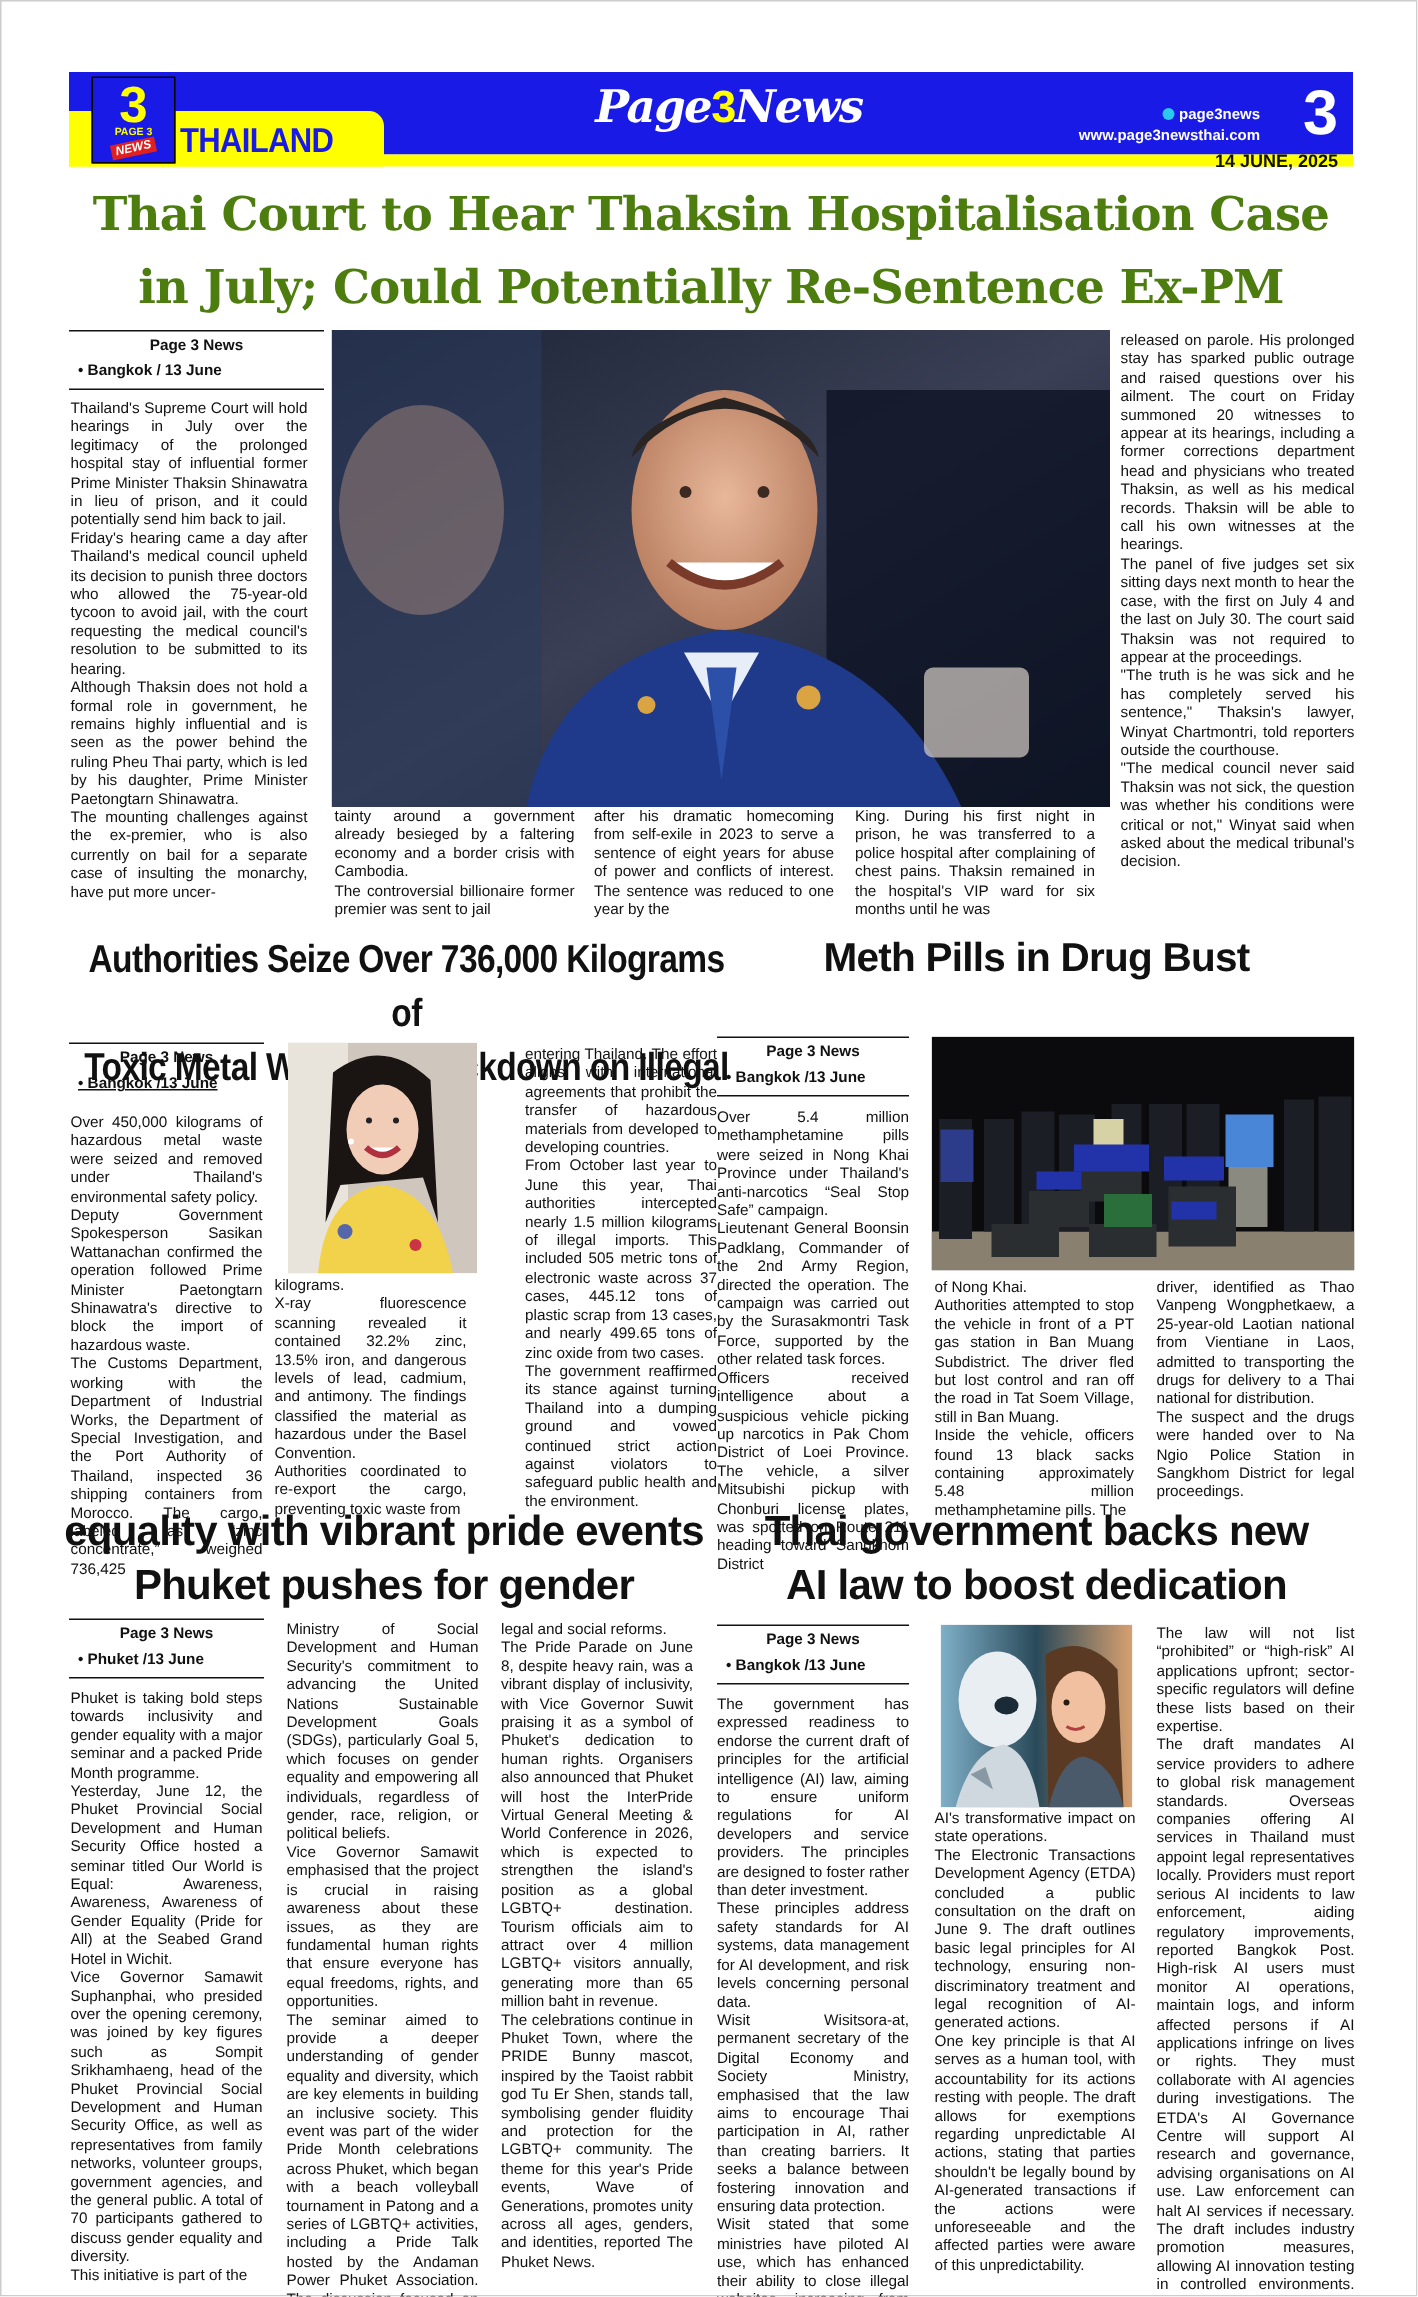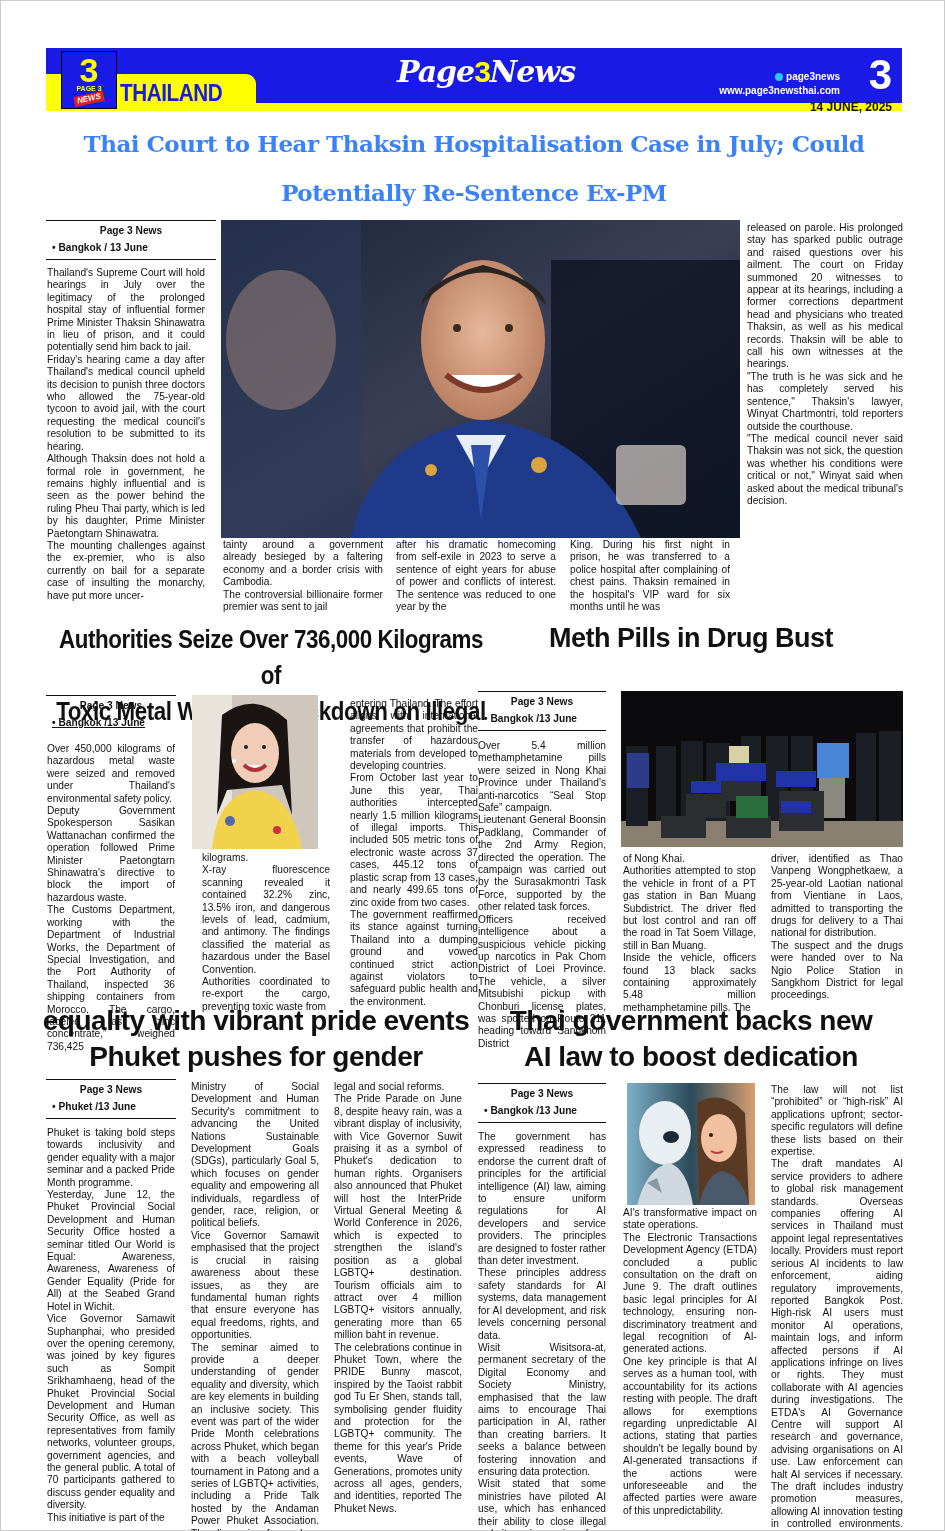--- a/index.html
+++ b/index.html
@@ -18,21 +18,21 @@
 .logo-news{font-size:8px;font-weight:bold;font-style:italic;color:#fff;background:#e02020;padding:0 3px;line-height:10px;margin-top:1px;transform:rotate(-12deg)}
 .thailand{position:absolute;left:74px;top:32px;font-weight:bold;font-size:23px;color:#1a1ae6;letter-spacing:-0.5px;transform:scaleX(0.9);transform-origin:left}
 .brand{position:absolute;left:330px;top:6px;width:220px;text-align:center;font-family:"DejaVu Serif",serif;font-weight:bold;font-style:italic;font-size:30px;color:#fff;letter-spacing:-1px}
 .brand .b3{color:#ffff00;font-style:normal;font-family:"Liberation Sans",sans-serif}
 .social{position:absolute;right:62px;top:22px;font-size:10px;color:#fff;font-weight:bold;text-align:right;line-height:14px}
 .dot{display:inline-block;width:8px;height:8px;border-radius:50%;background:#29c9f0;margin-right:3px;vertical-align:middle}
 .pnum{position:absolute;right:10px;top:2px;font-size:42px;font-weight:bold;color:#fff;line-height:50px}
 .date{position:absolute;right:10px;top:53px;font-size:12px;font-weight:bold;color:#111;line-height:12px}
 
 
-.headline{position:absolute;left:40px;top:118px;width:866px;text-align:center;font-family:"DejaVu Serif",serif;font-weight:bold;font-size:23px;line-height:49px;color:#3b82f6;letter-spacing:-0.5px}
+.headline{position:absolute;left:40px;top:118px;width:866px;text-align:center;font-family:"DejaVu Serif",serif;font-weight:bold;font-size:31px;line-height:49px;color:#4d7c0f;letter-spacing:-0.5px}
 
 
 .col{position:absolute;font-size:10.2px;line-height:12.4px;text-align:justify}
 .col p{margin:0}
 .byline{position:absolute;font-weight:bold;font-size:10.2px;border-top:1.5px solid #111;border-bottom:1.5px solid #111}
 .byline .src{text-align:center;padding-top:3px;line-height:14px}
 .byline .loc{padding:4px 0 5px 6px;line-height:12px}
 .photo{position:absolute;overflow:hidden}
 .h2{position:absolute;text-align:center;font-weight:bold;color:#111;letter-spacing:-0.5px}
 .h2.cond{transform:scaleX(0.86)}
@@ -113,20 +113,21 @@
     <p>The controversial billionaire former premier was sent to jail</p>
   </div>
   <div class="col" style="left:395px;top:538px;width:160px;">
     <p>after his dramatic homecoming from self-exile in 2023 to serve a sentence of eight years for abuse of power and conflicts of interest.  The sentence was reduced to one year by the</p>
   </div>
   <div class="col" style="left:569px;top:538px;width:160px;">
     <p>King. During his first night in prison, he was transferred to a police hospital after complaining of chest pains. Thaksin remained in the hospital's VIP ward for six months until he was</p>
   </div>
   <div class="col" style="left:746px;top:221px;width:156px;">
     <p>released on parole. His prolonged stay has sparked public outrage and raised questions over his ailment.  The court on Friday summoned 20 witnesses to appear at its hearings, including a former corrections department head and physicians who treated Thaksin, as well as his medical records. Thaksin will be able to call his own witnesses at the hearings.</p>
+    <p>The panel of five judges set six sitting days next month to hear the case, with the first on July 4 and the last on July 30. The court said Thaksin was not required to appear at the proceedings.</p>
     <p>"The truth is he was sick and he has completely served his sentence," Thaksin's lawyer, Winyat Chartmontri, told reporters outside the courthouse.</p>
     <p>"The medical council never said Thaksin was not sick, the question was whether his conditions were critical or not," Winyat said when asked about the medical tribunal's decision.</p>
   </div>
 
   <div class="h2 cond" style="left:10px;top:620px;width:520px;font-size:26px;line-height:36px;">
     <div>Authorities Seize Over 736,000 Kilograms of</div>
     <div>Toxic Metal Waste in Crackdown on Illegal Imports</div>
   </div>
 
   <div class="byline" style="left:45px;top:694px;width:130px;border-bottom:none;">
@@ -149,21 +150,21 @@
       <ellipse cx="63" cy="58" rx="24" ry="30" fill="#f1cdb8"></ellipse>
       <path d="M52 70 Q63 80 74 70" stroke="#b03040" stroke-width="4" fill="#fff"></path>
       <circle cx="54" cy="52" r="2" fill="#222"></circle>
         <circle cx="72" cy="52" r="2" fill="#222"></circle>
       <circle cx="42" cy="66" r="2" fill="#fff"></circle>
       <circle cx="38" cy="126" r="5" fill="#5566aa"></circle>
         <circle cx="85" cy="135" r="4" fill="#cc3344"></circle>
     </svg>
   </div>
 
-  <div class="col" style="left:201px;top:851px;width:128px;">
+  <div class="col" style="left:182px;top:851px;width:128px;">
     <p>kilograms.</p>
     <p>X-ray fluorescence scanning revealed it contained 32.2% zinc, 13.5% iron, and dangerous levels of lead, cadmium, and antimony. The findings classified the material as hazardous under the Basel Convention.</p>
     <p>Authorities coordinated to re-export the cargo, preventing toxic waste from</p>
   </div>
   <div class="col" style="left:333px;top:697px;width:128px;margin-left:16px;">
     <p>entering Thailand. The effort aligns with international agreements that prohibit the transfer of hazardous materials from developed to developing countries.</p>
     <p>From October last year to June this year, Thai authorities intercepted nearly 1.5 million kilograms of illegal imports. This included 505 metric tons of electronic waste across 37 cases, 445.12 tons of plastic scrap from 13 cases, and nearly 499.65 tons of zinc oxide from two cases.</p>
     <p>The government reaffirmed its stance against turning Thailand into a dumping ground and vowed continued strict action against violators to safeguard public health and the environment.</p>
   </div>
 

